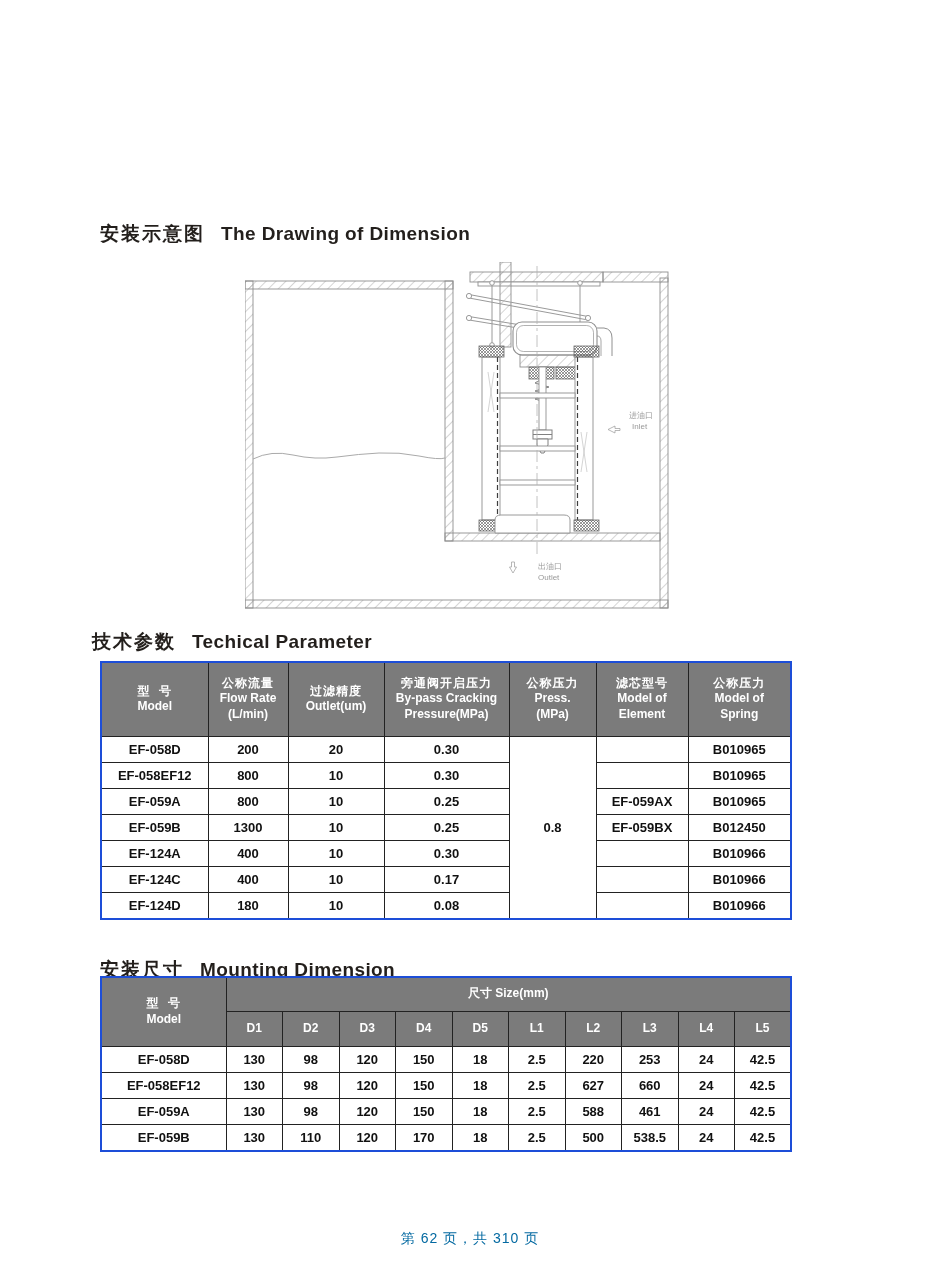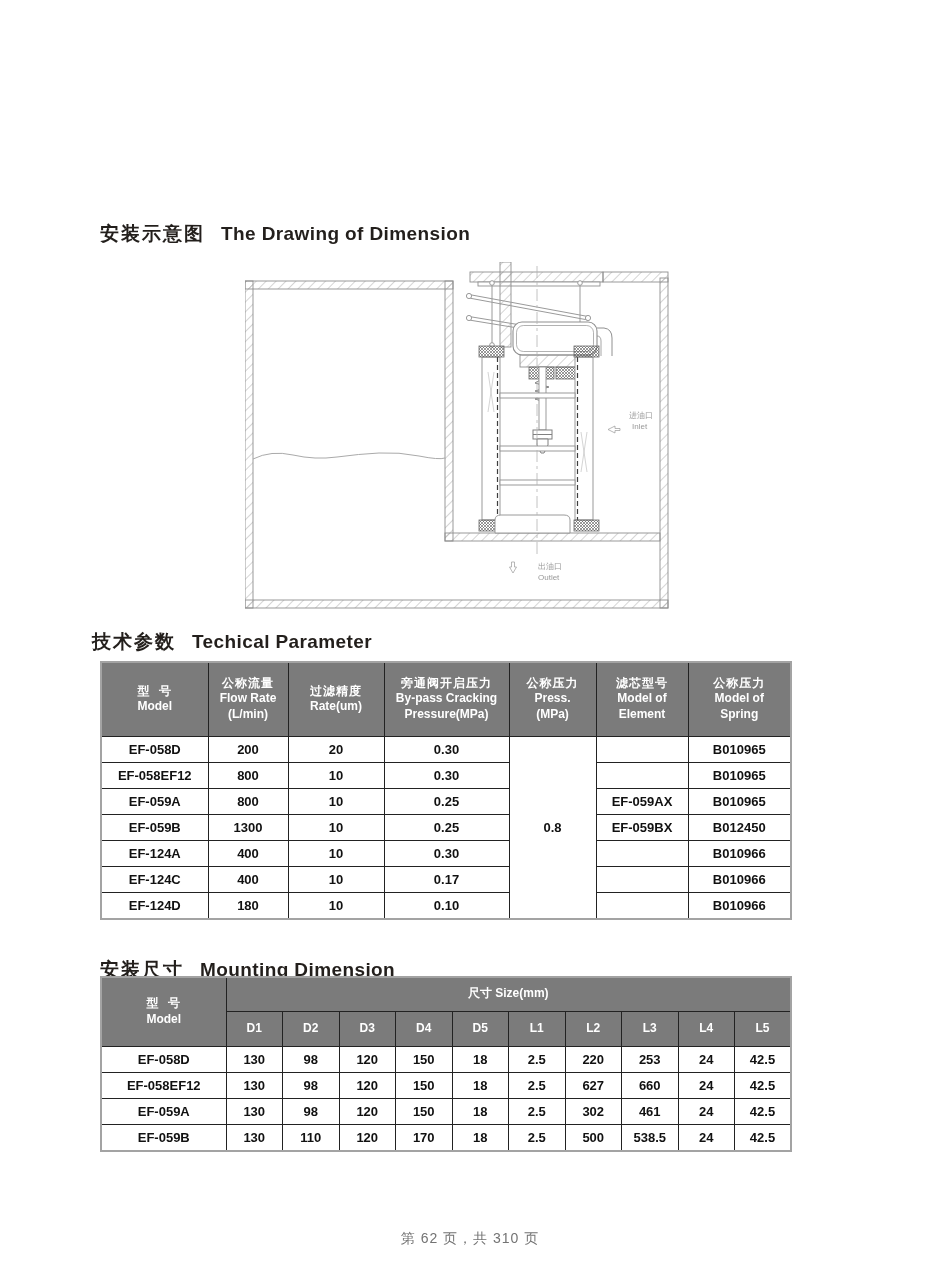--- a/index.html
+++ b/index.html
@@ -6,39 +6,39 @@
   body{
     width:940px;height:1276px;background:#ffffff;position:relative;
     font-family:"Liberation Sans","DejaVu Sans",sans-serif;color:#1a1a1a;
     -webkit-font-smoothing:antialiased;
   }
   .abs{position:absolute;}
   .sec-title{font-size:19px;font-weight:bold;color:#231f1c;white-space:nowrap;text-align:center;}
   .sec-title .zh{letter-spacing:2px;margin-right:16px;}
   .sec-title .en{letter-spacing:0.4px;}
 
-  table.grid{border-collapse:collapse;table-layout:fixed;border:2px solid #a3a3a3;}
+  table.grid{border-collapse:collapse;table-layout:fixed;border:2px solid #1d4ed8;}
   table.grid th, table.grid td{
     border:1px solid #222;text-align:center;vertical-align:middle;
     padding:0;overflow:hidden;
   }
   table.grid th{
     background:#7b7b7b;color:#ffffff;font-weight:bold;font-size:12px;line-height:1.3;
   }
   table.grid td{font-size:13px;font-weight:bold;color:#111;background:#fff;}
   .h-zh{white-space:pre-wrap;letter-spacing:1px;}
   .h-en{white-space:pre-wrap;}
   td.slash{
     background-image:linear-gradient(to top right,
       transparent calc(50% - 0.7px), #3a3a3a calc(50% - 0.7px),
       #3a3a3a calc(50% + 0.7px), transparent calc(50% + 0.7px));
   }
   #param-table tbody td{height:25px;}
   #mount-table tbody td{height:25px;}
-  #footer{width:940px;text-align:center;font-size:14px;color:#737373;letter-spacing:1px;}
+  #footer{width:940px;text-align:center;font-size:14px;color:#0369a1;letter-spacing:1px;}
   svg text{font-family:"Liberation Sans","DejaVu Sans",sans-serif;}
 </style>
 </head>
 <body>
 
 <div class="abs sec-title" style="left:100px;top:221px;">
   <span class="zh">安装示意图</span><span class="en">The Drawing of Dimension</span>
 </div>
 
 <div class="abs" style="left:245px;top:262px;width:425px;height:348px;">
@@ -166,21 +166,21 @@
         <div class="h-zh">型  号</div>
         <div class="h-en">Model</div>
       </th>
       <th>
         <div class="h-zh">公称流量</div>
         <div class="h-en">Flow Rate</div>
         <div class="h-en">(L/min)</div>
       </th>
       <th>
         <div class="h-zh">过滤精度</div>
-        <div class="h-en">Rate(um)</div>
+        <div class="h-en">Outlet(um)</div>
       </th>
       <th>
         <div class="h-zh">旁通阀开启压力</div>
         <div class="h-en">By-pass Cracking</div>
         <div class="h-en">Pressure(MPa)</div>
       </th>
       <th>
         <div class="h-zh">公称压力</div>
         <div class="h-en">Press.</div>
         <div class="h-en">(MPa)</div>
@@ -244,21 +244,21 @@
       <td>400</td>
       <td>10</td>
       <td>0.17</td>
       <td class="slash"></td>
       <td>B010966</td>
     </tr>
     <tr>
       <td>EF-124D</td>
       <td>180</td>
       <td>10</td>
-      <td>0.10</td>
+      <td>0.08</td>
       <td class="slash"></td>
       <td>B010966</td>
     </tr>
   </tbody>
 </table>
 
 <div class="abs sec-title" style="left:100px;top:944px;margin-top:13px;">
   <span class="zh">安装尺寸</span><span class="en">Mounting Dimension</span>
 </div>
 
@@ -325,21 +325,21 @@
       <td>42.5</td>
     </tr>
     <tr>
       <td>EF-059A</td>
       <td>130</td>
       <td>98</td>
       <td>120</td>
       <td>150</td>
       <td>18</td>
       <td>2.5</td>
-      <td>302</td>
+      <td>588</td>
       <td>461</td>
       <td>24</td>
       <td>42.5</td>
     </tr>
     <tr>
       <td>EF-059B</td>
       <td>130</td>
       <td>110</td>
       <td>120</td>
       <td>170</td>

